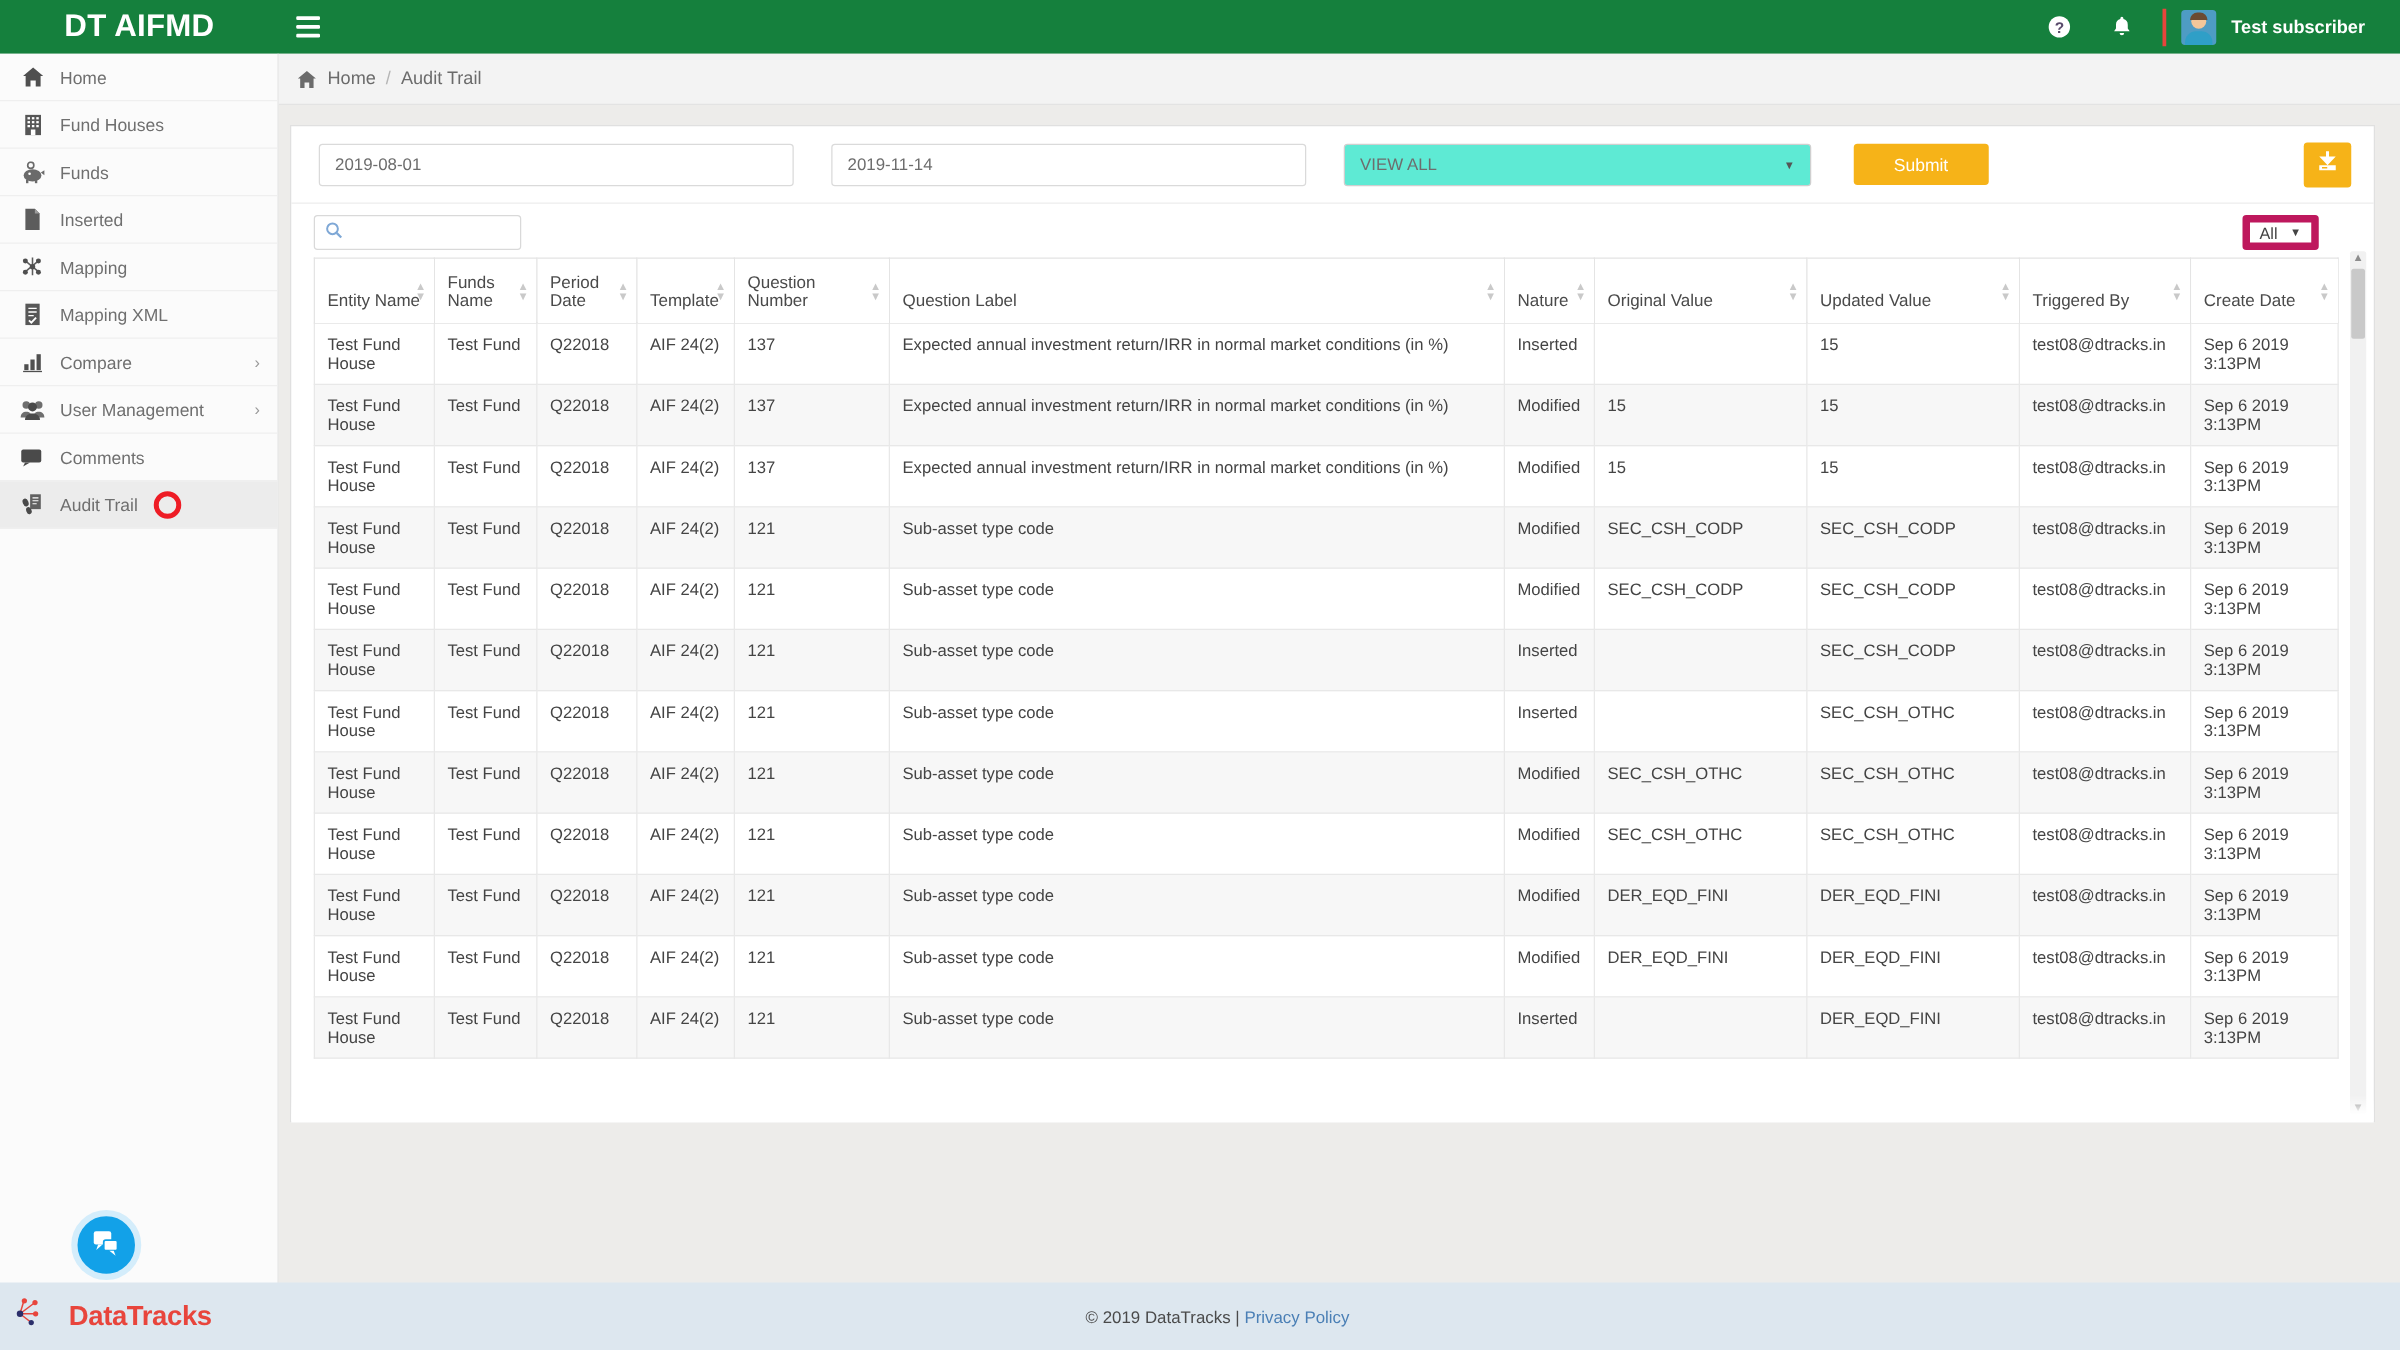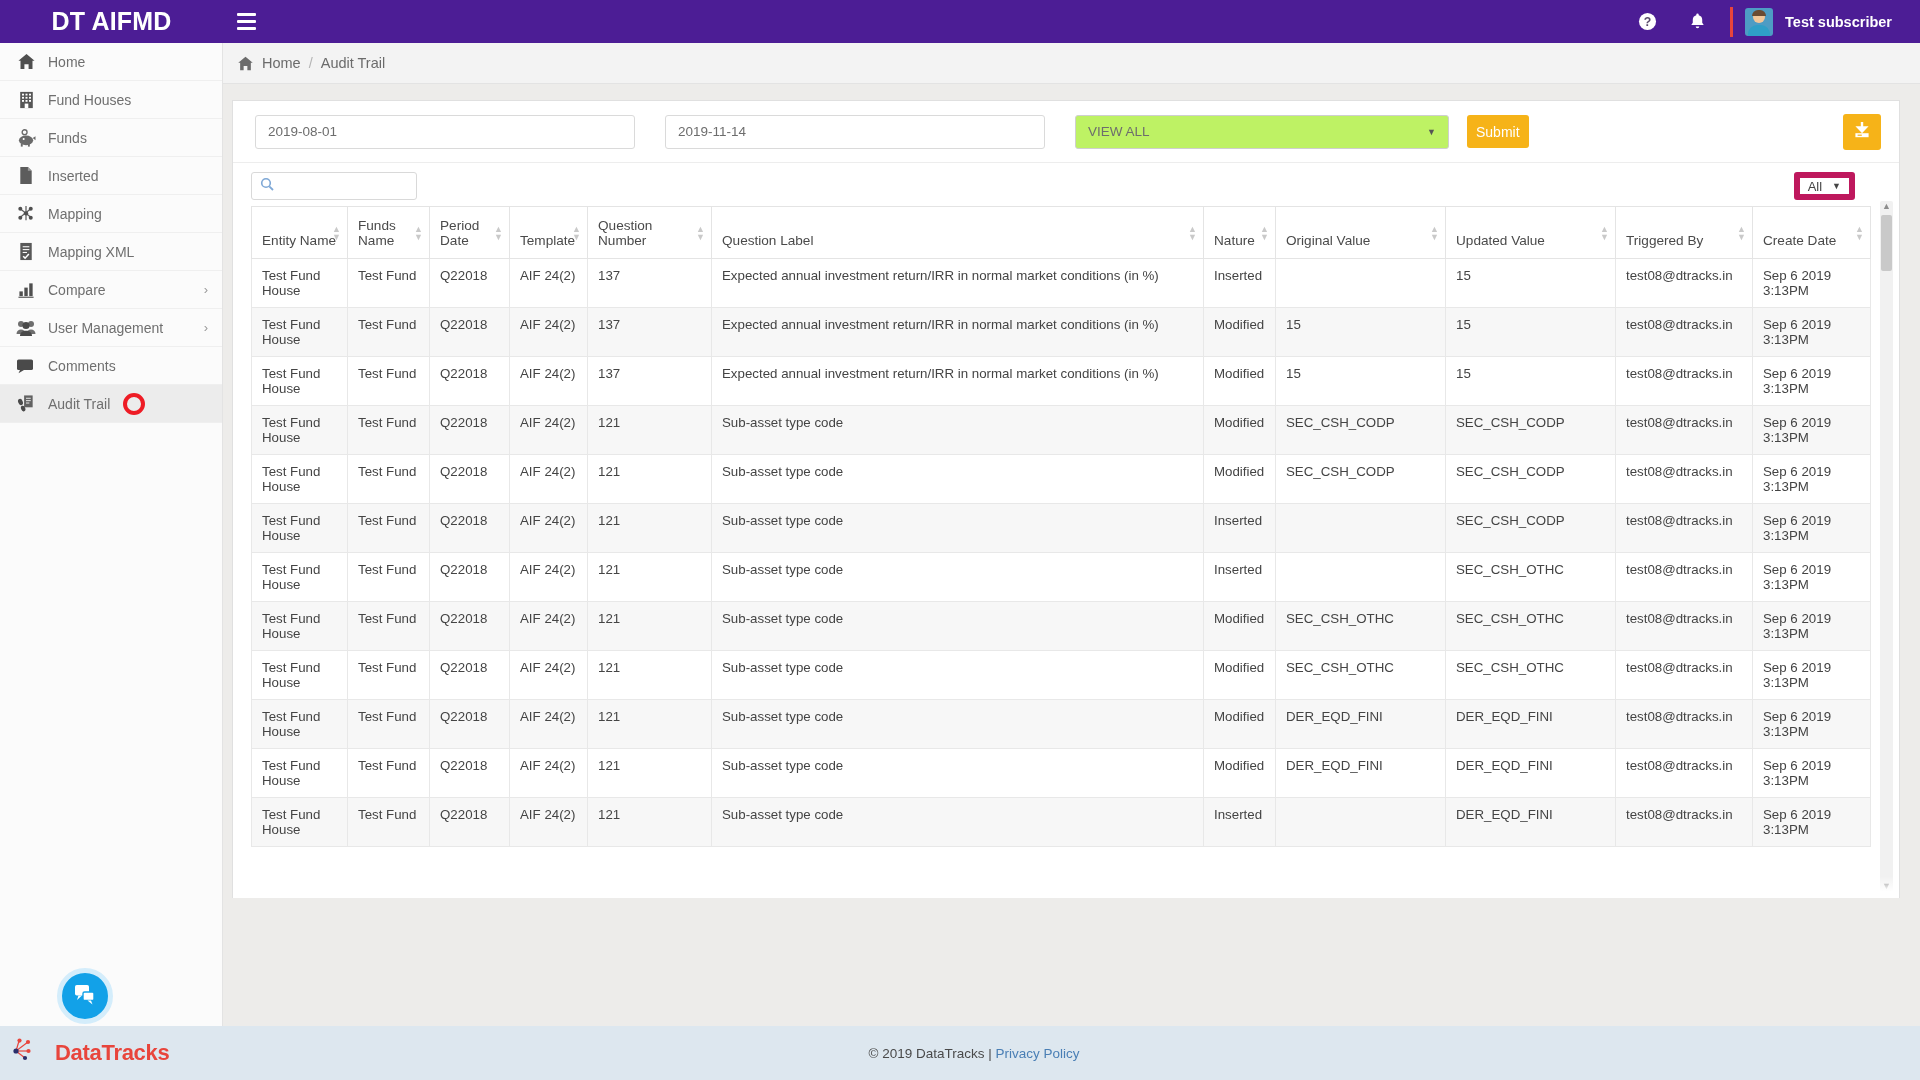--- a/index.html
+++ b/index.html
@@ -6,21 +6,21 @@
   html, body {
     width: 1920px; height: 1080px;
     font-family: "Liberation Sans", sans-serif;
     background: #edecea;
     overflow: hidden;
   }
 
   
   .topbar {
     position: absolute; top: 0; left: 0; width: 1920px; height: 43px;
-    background: #4c1d95; display: flex; align-items: center;
+    background: #15803d; display: flex; align-items: center;
   }
   .brand {
     width: 223px; height: 43px; display: flex; align-items: center;
     justify-content: center; color: #fff; font-size: 25px; font-weight: bold;
     letter-spacing: .2px;
   }
   .hamburger {
     width: 46px; height: 43px; display: flex; flex-direction: column;
     align-items: center; justify-content: center; gap: 4px; cursor: pointer;
   }
@@ -87,27 +87,27 @@
   }
   .fld {
     height: 34px; border: 1px solid #dadada; border-radius: 3px;
     font-size: 13.5px; color: #6d6d6d; display:flex; align-items:center;
     padding: 0 12px; background: #fff;
   }
   .fld.date1 { width: 380px; margin-left: 4px; }
   .fld.date2 { width: 380px; margin-left: 30px; }
   .sel {
     width: 374px; margin-left: 30px; height: 34px; border: 1px solid #cfcfcf;
-    border-radius: 3px; background:#bef264; display:flex; align-items:center;
+    border-radius: 3px; background:#5eead4; display:flex; align-items:center;
     padding: 0 12px; font-size: 13.5px; color:#6d6d6d; position: relative; gap: 12px;
   }
   .sel .caret { margin-left:auto; font-size:9px; color:#555; }
   .btn-submit {
-    margin-left: 18px; background: #f6b318; color:#fff; border:none; border-radius:3px;
-    height: 33px; padding: 0 9px; font-size: 14px; cursor:pointer;
+    margin-left: 34px; background: #f6b318; color:#fff; border:none; border-radius:3px;
+    height: 33px; padding: 0 32px; font-size: 14px; cursor:pointer;
   }
   .btn-export {
     margin-left: auto; background:#f6b318; width: 38px; height: 36px; border-radius:3px;
     display:flex; align-items:center; justify-content:center; cursor:pointer;
   }
 
   
   .tablewrap { position: relative; height: 735px; }
   .toolrow { display:flex; align-items:center; padding: 9px 18px 6px 18px; }
   .searchbox {

